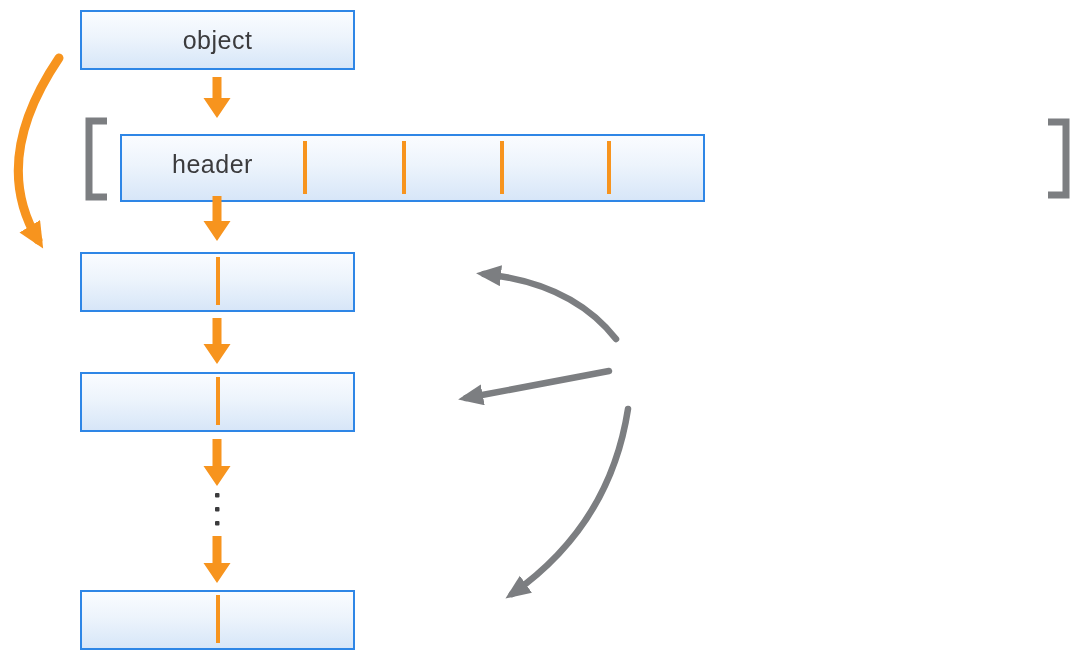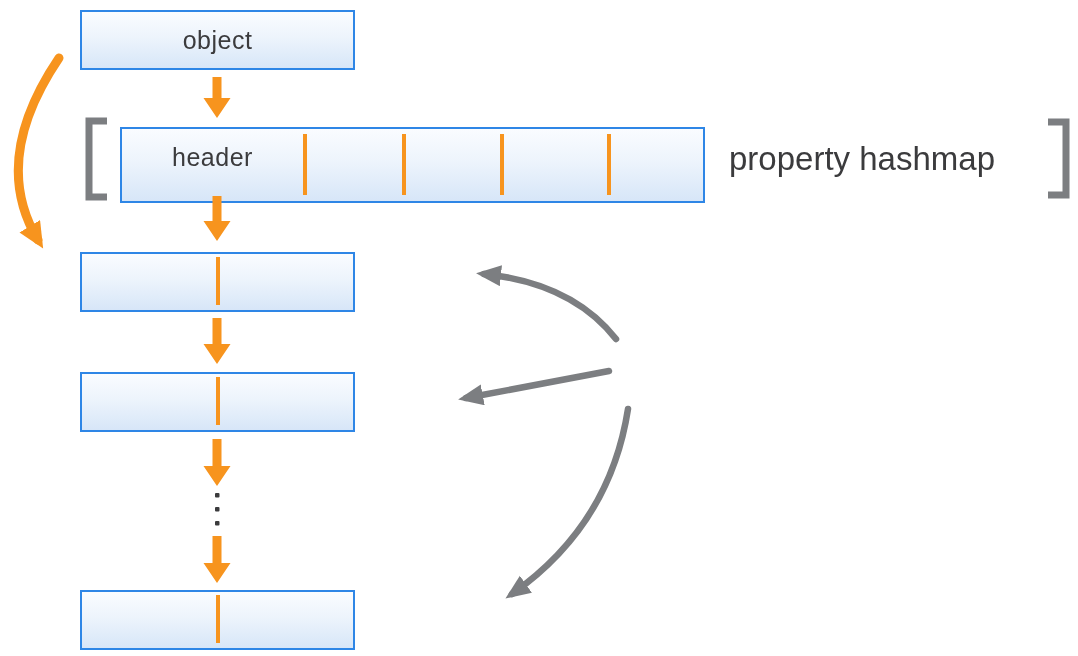--- a/index.html
+++ b/index.html
@@ -36,39 +36,38 @@
 </style>
 </head>
 <body>
 
 <div class="canvas">
 
   <div class="box" style="left:80px;top:10px;width:275px;height:60px">
     <span class="box-label">object</span>
   </div>
 
-  <div class="box" style="left:120px;top:127px;width:585px;height:76px">
+  <div class="box" style="left:120px;top:134px;width:585px;height:68px">
     <span class="box-label header-label">header</span>
     <i class="vdiv" style="left:181px"></i>
     <i class="vdiv" style="left:280px"></i>
     <i class="vdiv" style="left:378px"></i>
     <i class="vdiv" style="left:485px"></i>
   </div>
 
   <div class="box" style="left:80px;top:252px;width:275px;height:60px">
     <i class="vdiv center"></i>
   </div>
   <div class="box" style="left:80px;top:372px;width:275px;height:60px">
     <i class="vdiv center"></i>
   </div>
   <div class="box" style="left:80px;top:590px;width:275px;height:60px">
     <i class="vdiv center"></i>
   </div>
 
-  <div class="caption hashmap">property hashmap</div>
 
   <svg class="overlay" viewBox="0 0 1078 656">
     <defs>
       <marker id="mo" markerUnits="userSpaceOnUse" markerWidth="30" markerHeight="26" refX="16" refY="12" orient="auto">
         <path class="o-fill" d="M0 0 L26 12 L0 24 Z"></path>
       </marker>
       <marker id="mg" markerUnits="userSpaceOnUse" markerWidth="28" markerHeight="24" refX="17" refY="10.5" orient="auto">
         <path class="g-fill" d="M0 0 L25 10.5 L0 21 Z"></path>
       </marker>
     </defs>

